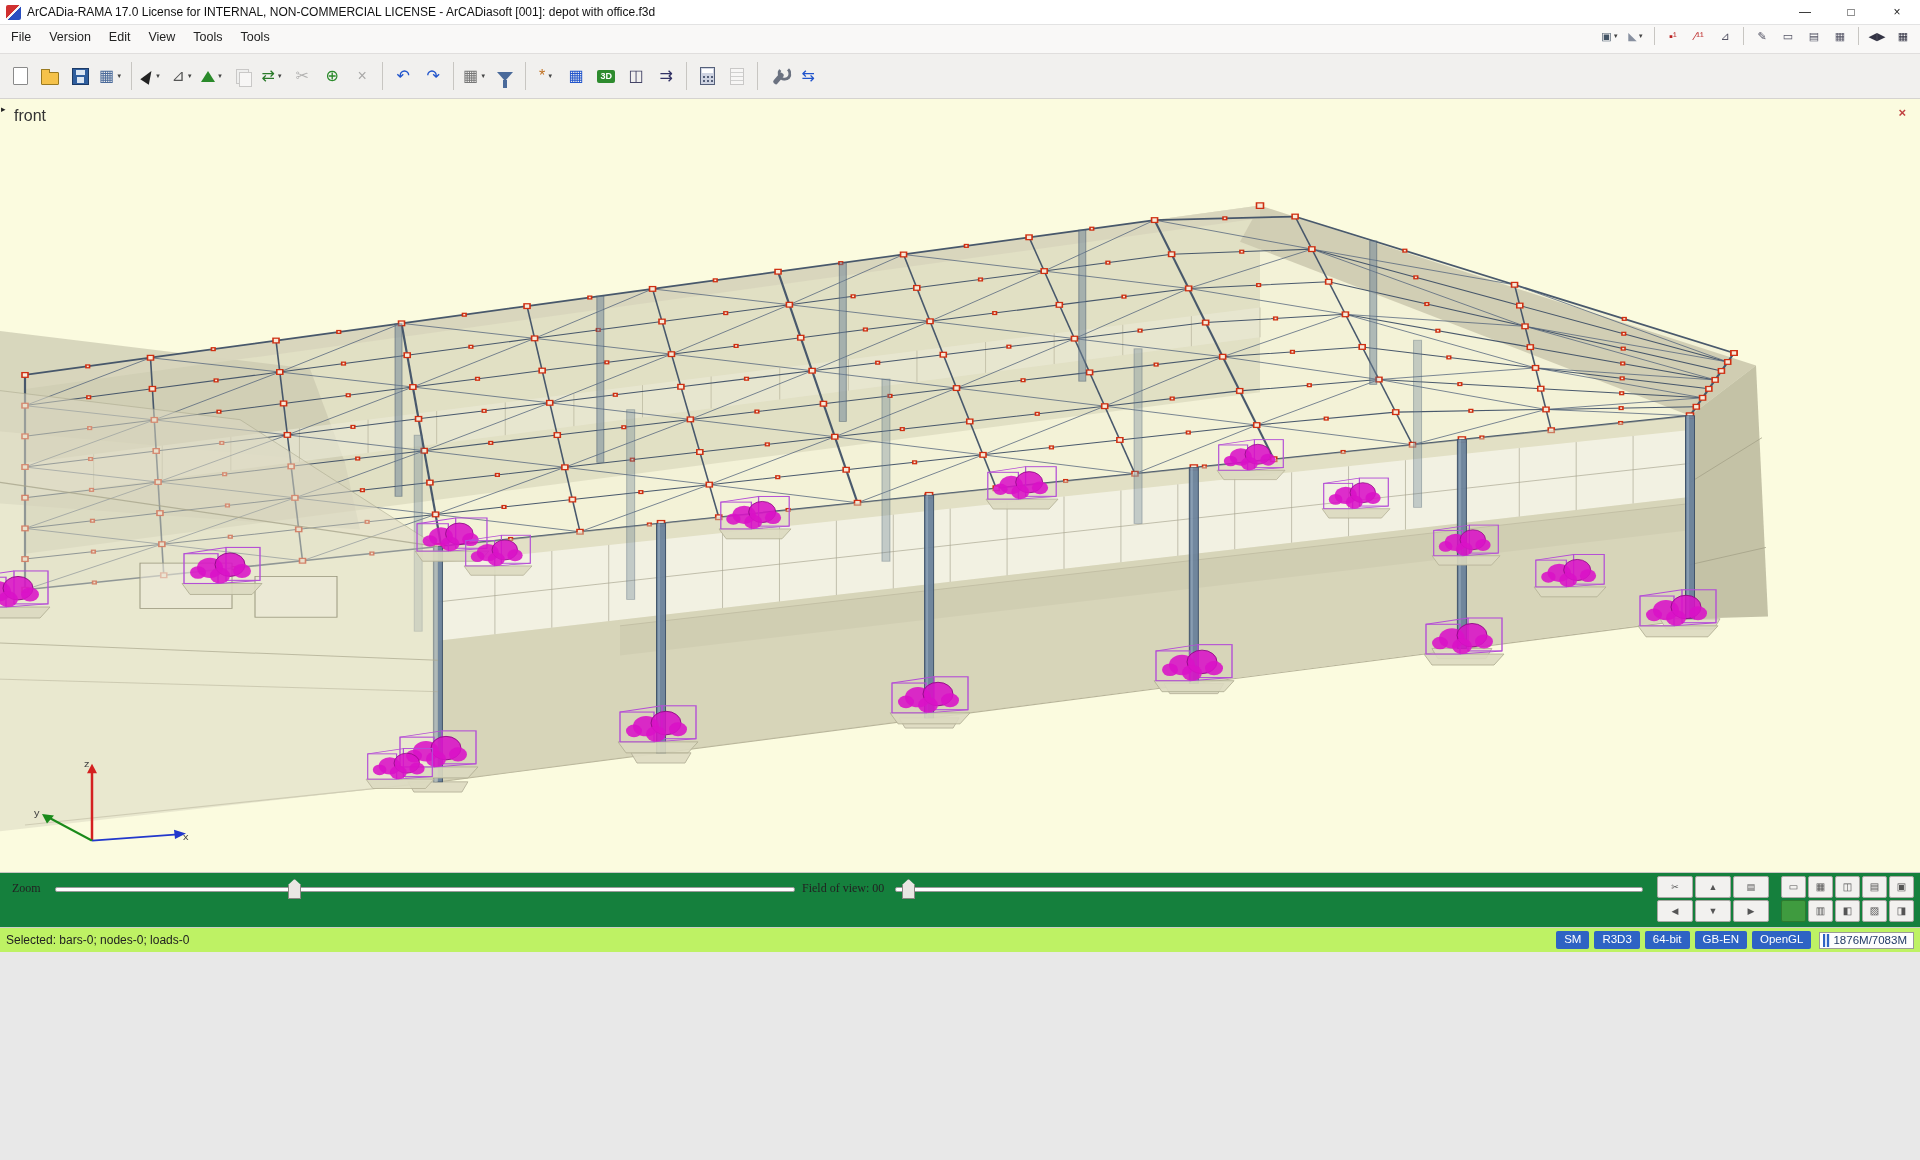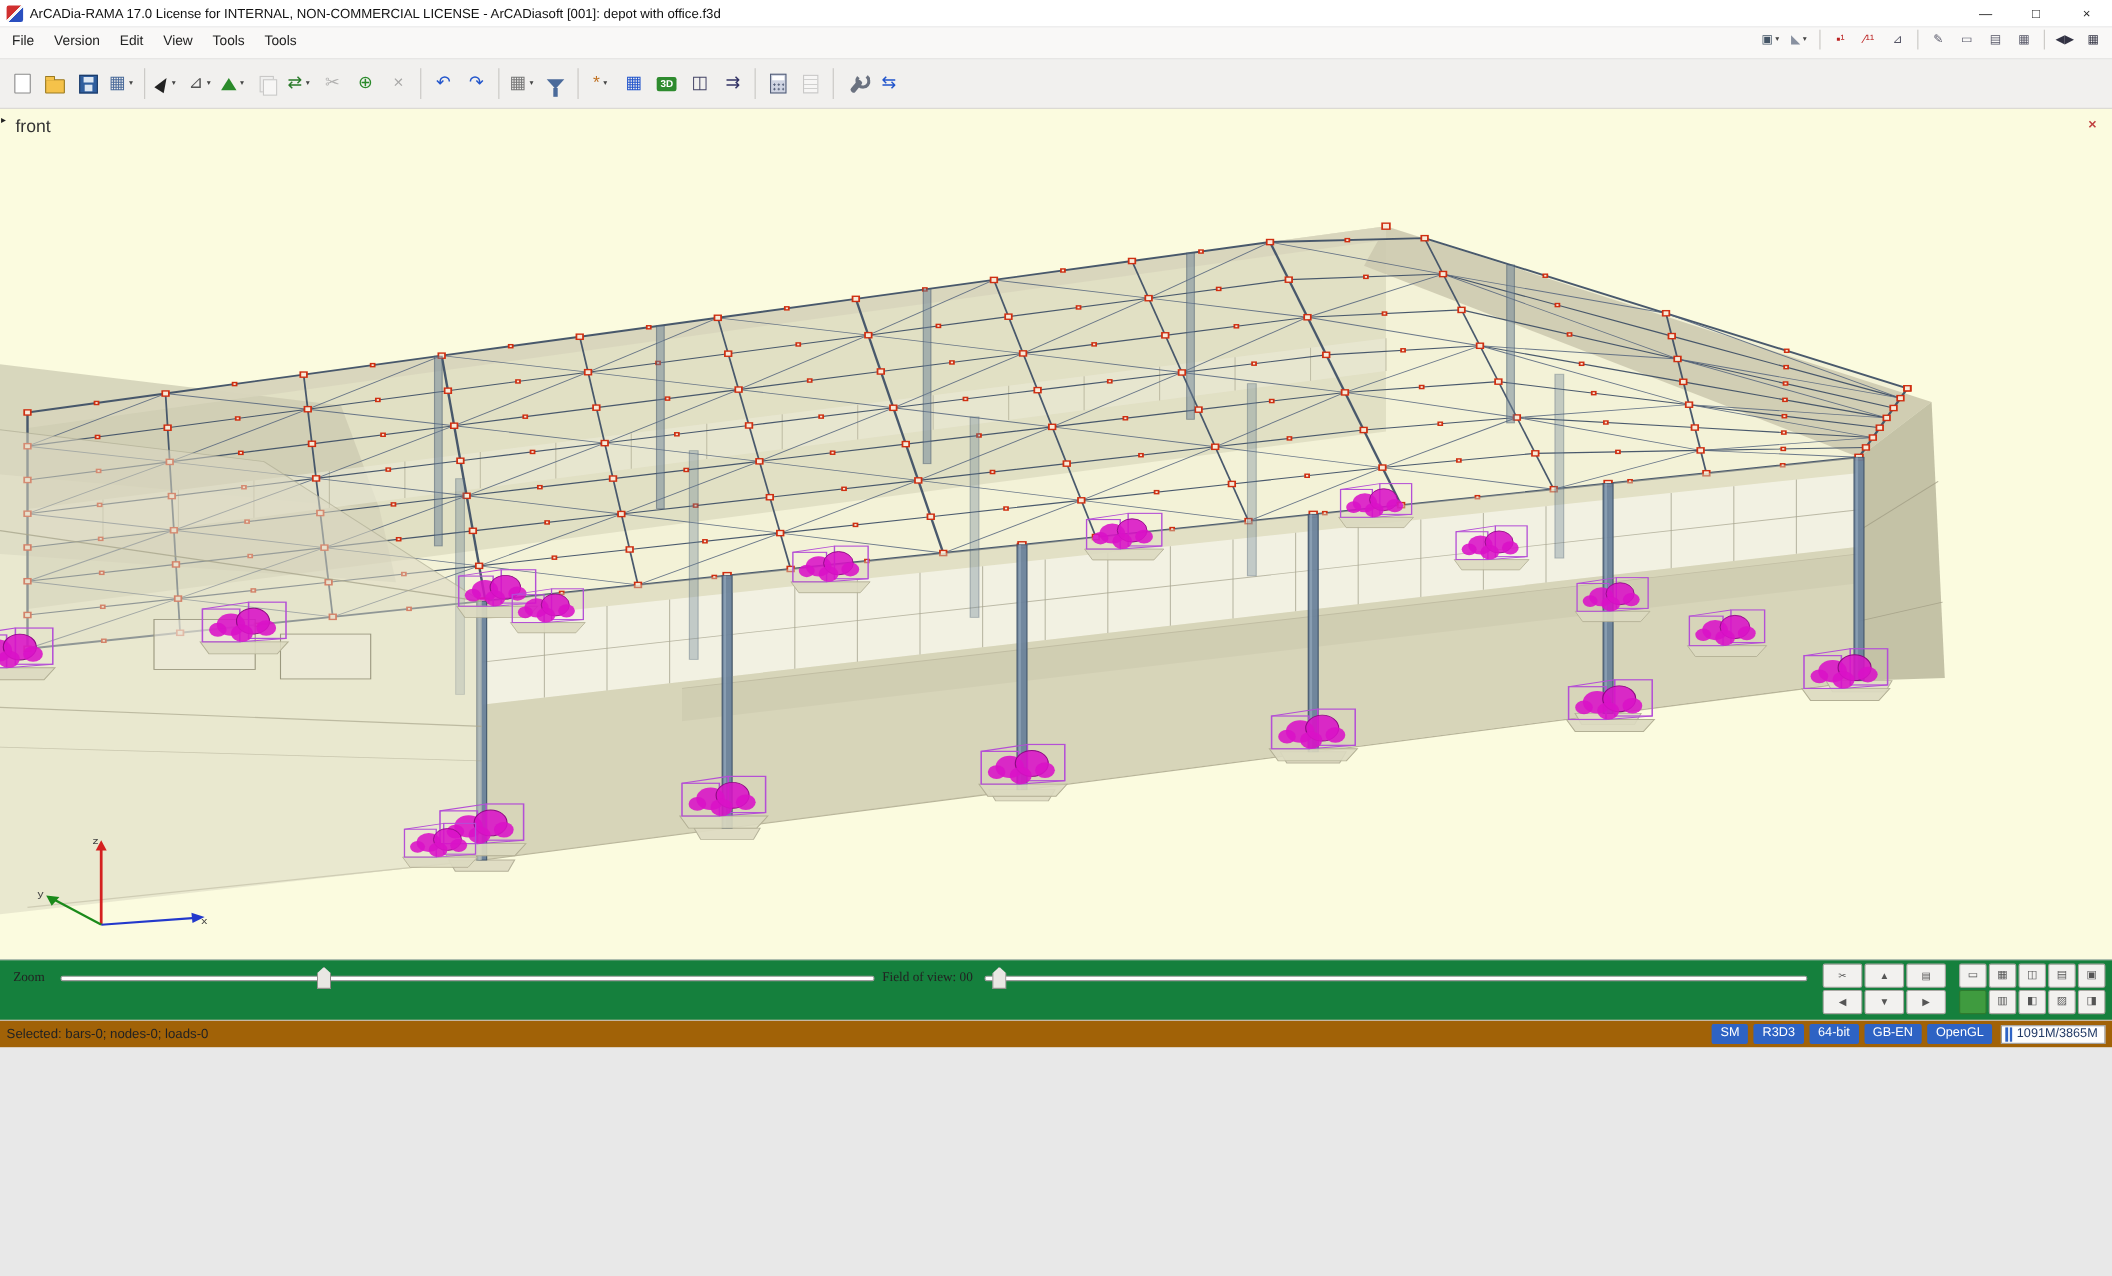--- a/index.html
+++ b/index.html
@@ -69,21 +69,21 @@
   .slider .track{position:absolute;left:0;right:0;top:10px;height:3px;background:#fff;border:1px solid #9a9a9a;border-radius:2px;}
   .slider .thumb{position:absolute;top:2px;width:11px;height:18px;background:#e9e7e3;border:1px solid #8a8884;clip-path:polygon(50% 0,100% 30%,100% 100%,0 100%,0 30%);}
   .ctrl-btns{position:absolute;right:6px;top:3px;display:flex;flex-direction:column;gap:2px;}
   .crow{display:flex;gap:2px;align-items:center;}
   .cgroup{display:flex;gap:2px;margin-left:10px;}
   .cbtn{width:36px;height:22px;display:flex;align-items:center;justify-content:center;background:#f2f1ef;border:1px solid #aaa8a4;border-radius:2px;color:#555;font-size:9px;line-height:1;}
   .cbtn.small{width:25px;font-size:10px;}
   .cbtn.green{background:#3f9b3f;border-color:#2e7a2e;color:#fff;}
 
   
-  .statusbar{height:24px;display:flex;align-items:center;background:#a16207;border-top:1px solid #cfcdc9;padding:0 6px;gap:8px;flex:0 0 auto;}
+  .statusbar{height:24px;display:flex;align-items:center;background:#bef264;border-top:1px solid #cfcdc9;padding:0 6px;gap:8px;flex:0 0 auto;}
   .sel-text{font-size:12px;color:#222;}
   .sb-spacer{flex:1;}
   .badges{display:flex;gap:5px;align-items:flex-end;}
   .badge{background:var(--badge,#2e63c4);color:#fff;font-size:11.5px;padding:2px 8px;border-radius:2px;line-height:1.2;}
   .membox{display:flex;align-items:center;gap:3px;border:1px solid #9a9a9a;background:#fdfdfd;padding:1px 6px 1px 3px;font-size:11.5px;color:#223a66;}
   .gauge{display:inline-block;width:7px;height:13px;background:repeating-linear-gradient(90deg,#2e63c4 0 2px,#dce6f5 2px 4px);}
 </style>
 </head>
 <body>
 
@@ -962,17 +962,17 @@
     <div class="sb-spacer"></div>
     <div class="badges" id="badges">
         <span class="badge">SM</span>
         <span class="badge">R3D3</span>
         <span class="badge">64-bit</span>
         <span class="badge">GB-EN</span>
         <span class="badge">OpenGL</span>
       </div>
     <div class="membox">
       <span class="gauge"></span>
-      <span>1091M/3865M</span>
+      <span>1876M/7083M</span>
     </div>
   </div>
 
 </div>
 
 </body></html>

